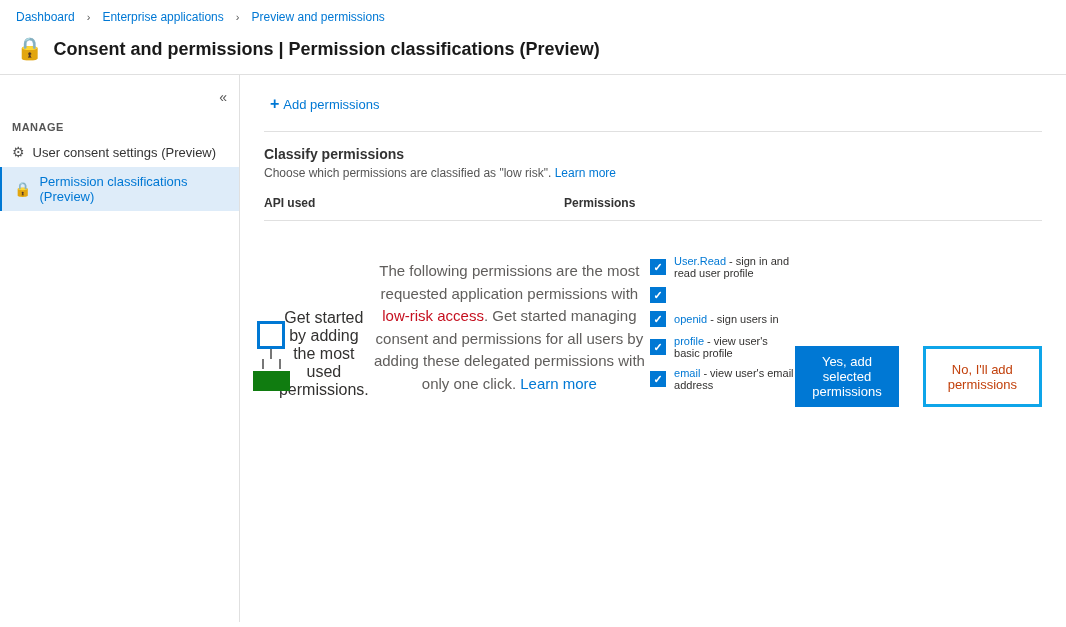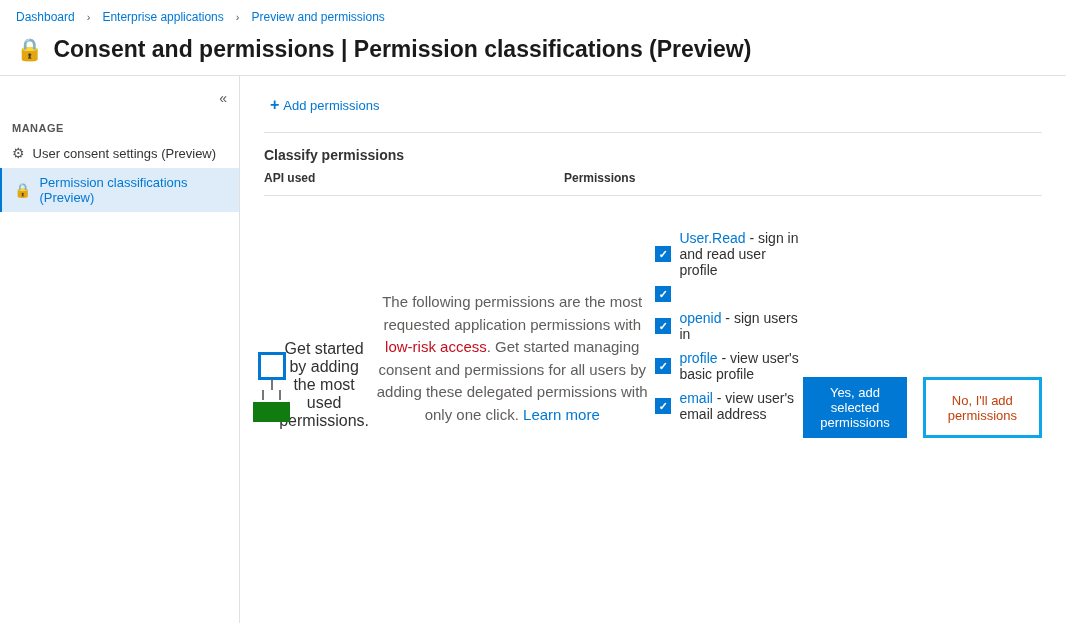--- a/index.html
+++ b/index.html
@@ -4,21 +4,21 @@
   <style>
     * { box-sizing: border-box; margin: 0; padding: 0; }
     body { font-family: 'Segoe UI', Arial, sans-serif; font-size: 13px; color: #333; background: #fff; width: 1066px; height: 627px; overflow: hidden; }
 
     .breadcrumb { display: flex; align-items: center; gap: 12px; padding: 10px 16px 6px 16px; font-size: 12px; }
     .breadcrumb a { color: #0078d4; text-decoration: none; }
     .breadcrumb-sep { color: #555; font-size: 11px; }
 
     .page-header { display: flex; align-items: center; gap: 10px; padding: 6px 16px 12px 16px; border-bottom: 1px solid #e0e0e0; }
     .lock-icon { font-size: 22px; color: #333; }
-    .page-title { font-size: 23px; font-weight: 600; color: #1a1a1a; text-align: right; }
+    .page-title { font-size: 18px; font-weight: 600; color: #1a1a1a; text-align: right; }
 
     .main-layout { display: flex; height: calc(627px - 80px); }
 
     .sidebar { width: 240px; border-right: 1px solid #e0e0e0; padding-top: 8px; flex-shrink: 0; }
     .sidebar-collapse { display: flex; justify-content: flex-end; padding: 4px 8px 8px 8px; }
     .collapse-btn { background: none; border: none; cursor: pointer; font-size: 14px; color: #555; padding: 2px 4px; }
     .sidebar-section { padding: 6px 0 4px 12px; font-size: 11px; font-weight: 600; color: #555; text-transform: uppercase; letter-spacing: 0.5px; }
     .sidebar-item { display: flex; align-items: center; gap: 8px; padding: 7px 12px; cursor: pointer; color: #333; text-decoration: none; font-size: 13px; }
     .sidebar-item.active { background: #deecf9; color: #0078d4; border-left: 2px solid #0078d4; }
     .sidebar-item-icon { font-size: 14px; color: #555; }
@@ -49,27 +49,27 @@
     .hi-line-right { position: absolute; top: 38px; right: 15px; width: 2px; height: 10px; background: #777; }
     .hi-bottom-left { position: absolute; bottom: 0; left: 0; width: 26px; height: 20px; background: #107c10; }
     .hi-bottom-mid { position: absolute; bottom: 0; left: 50%; transform: translateX(-50%); width: 26px; height: 20px; background: #107c10; }
     .hi-bottom-right { position: absolute; bottom: 0; right: 0; width: 26px; height: 20px; background: #107c10; }
 
     .empty-title { font-size: 16px; color: #323130; font-weight: 400; margin-bottom: 8px; text-align: center; }
     .empty-desc { font-size: 15px; color: #605e5c; max-width: 480px; text-align: center; line-height: 1.5; margin-bottom: 12px; }
     .empty-desc a { color: #0078d4; text-decoration: none; }
 
     .permissions-list { display: flex; flex-direction: column; gap: 8px; margin-bottom: 16px; align-items: flex-start; width: 100%; max-width: 480px; }
-    .perm-item { display: flex; align-items: center; gap: 8px; font-size: 14px; }
+    .perm-item { display: flex; align-items: center; gap: 8px; font-size: 11px; }
     .perm-checkbox { width: 16px; height: 16px; background: #0078d4; border: 1px solid #0078d4; display: flex; align-items: center; justify-content: center; flex-shrink: 0; }
     .perm-checkbox::after { content: '✓'; color: #fff; font-size: 11px; font-weight: bold; }
     .perm-label { color: #323130; }
     .perm-label .blue { color: #0078d4; }
 
-    .action-buttons { display: flex; gap: 16px; margin-top: 8px; }
+    .action-buttons { display: flex; gap: 24px; margin-top: 8px; }
     .btn-primary { background: #0078d4; color: #fff; border: 1px solid #0078d4; padding: 7px 16px; font-size: 13px; cursor: pointer; }
     .btn-secondary { background: #fff; color: #c2410c; border: 3px solid #0ea5e9; padding: 7px 22px; font-size: 13px; cursor: pointer; }
   </style>
 </head>
 <body>
 
 <div class="breadcrumb">
   <a href="#">Dashboard</a>
   <span class="breadcrumb-sep">›</span>
   <a href="#">Enterprise applications</a>
@@ -104,20 +104,24 @@
 
     <div class="toolbar">
       <button class="add-btn">
         <span class="add-btn-icon">+</span>
         <span>Add permissions</span>
       </button>
     </div>
 
     <div class="classify-section">
       <div class="classify-title">Classify permissions</div>
+      <div class="classify-subtitle">
+        <span>Choose which permissions are classified as "low risk".</span>
+        <a href="#">Learn more</a>
+      </div>
 
       <div class="table-header">
         <div class="table-header-cell">API used</div>
         <div class="table-header-cell">Permissions</div>
       </div>
 
       <div class="empty-state">
 
         <div class="hierarchy-icon">
           <div class="hi-top"></div>

